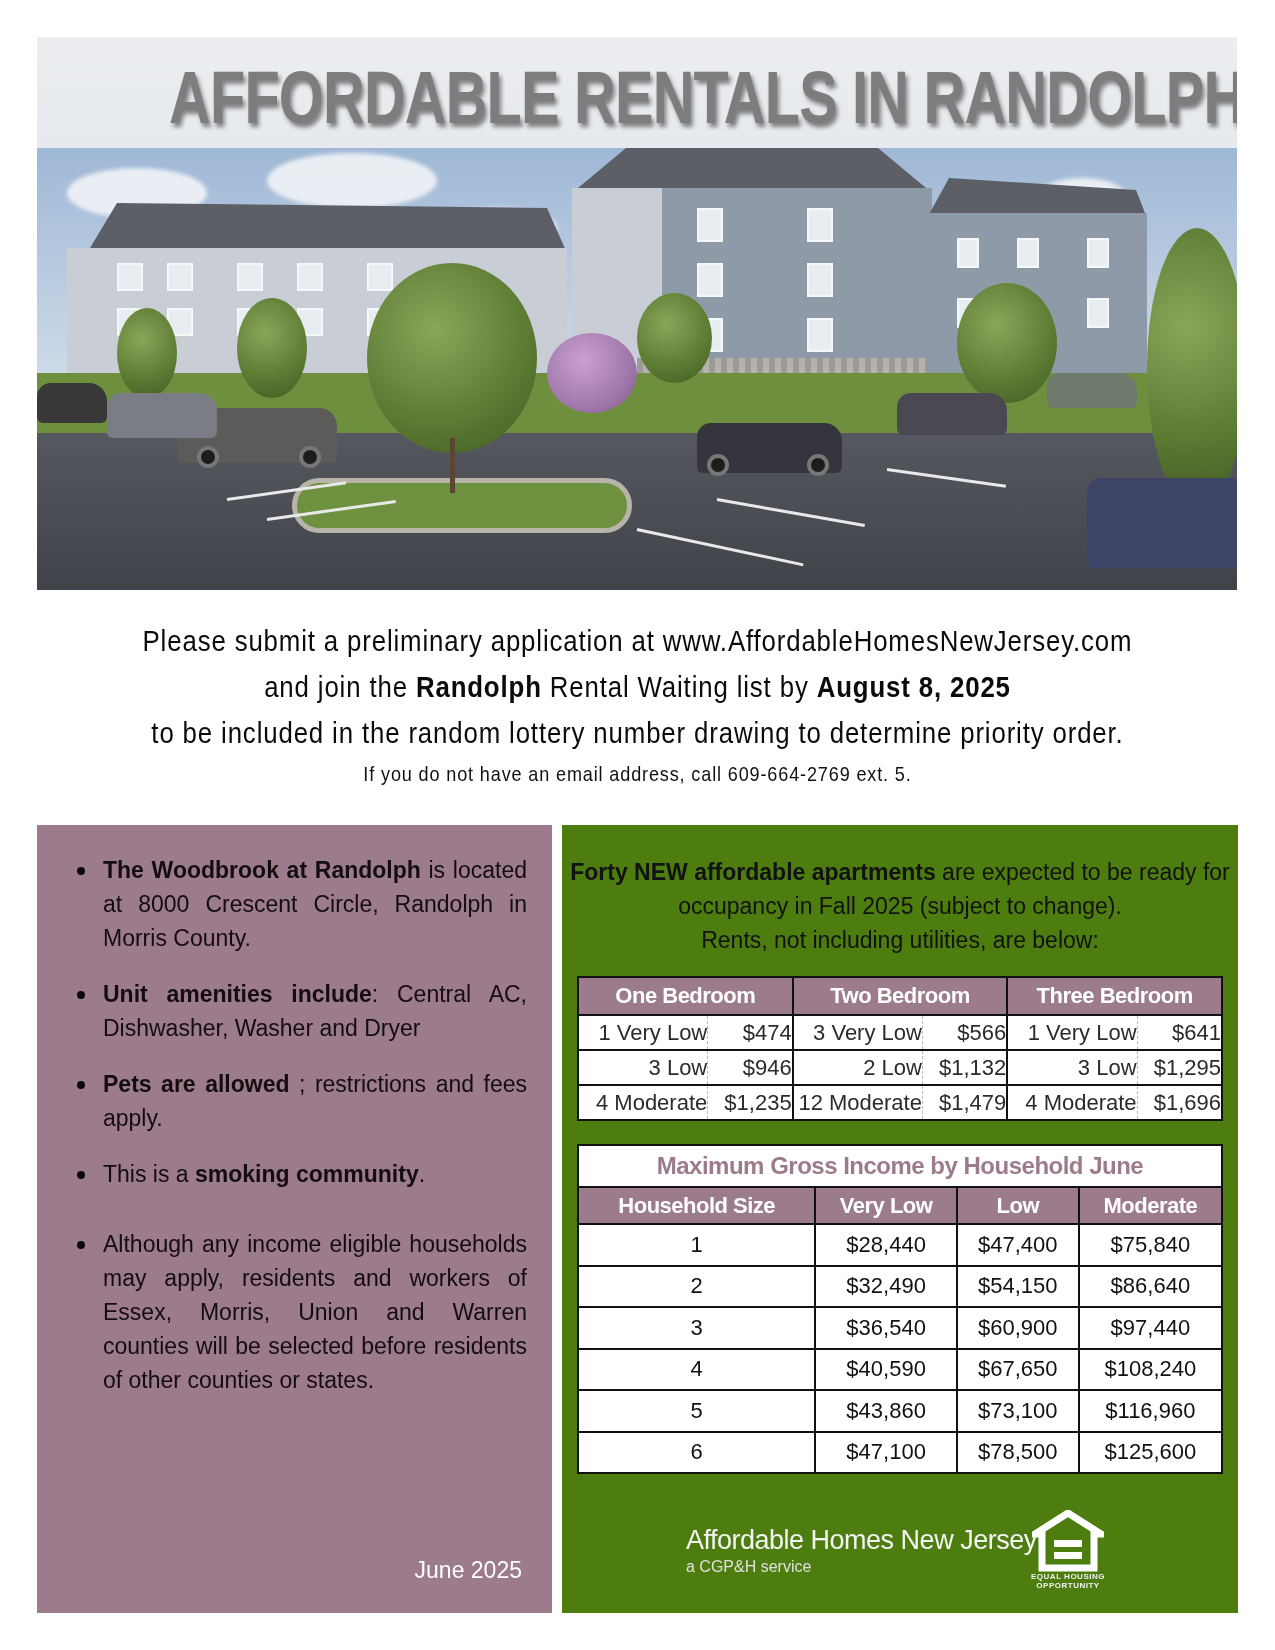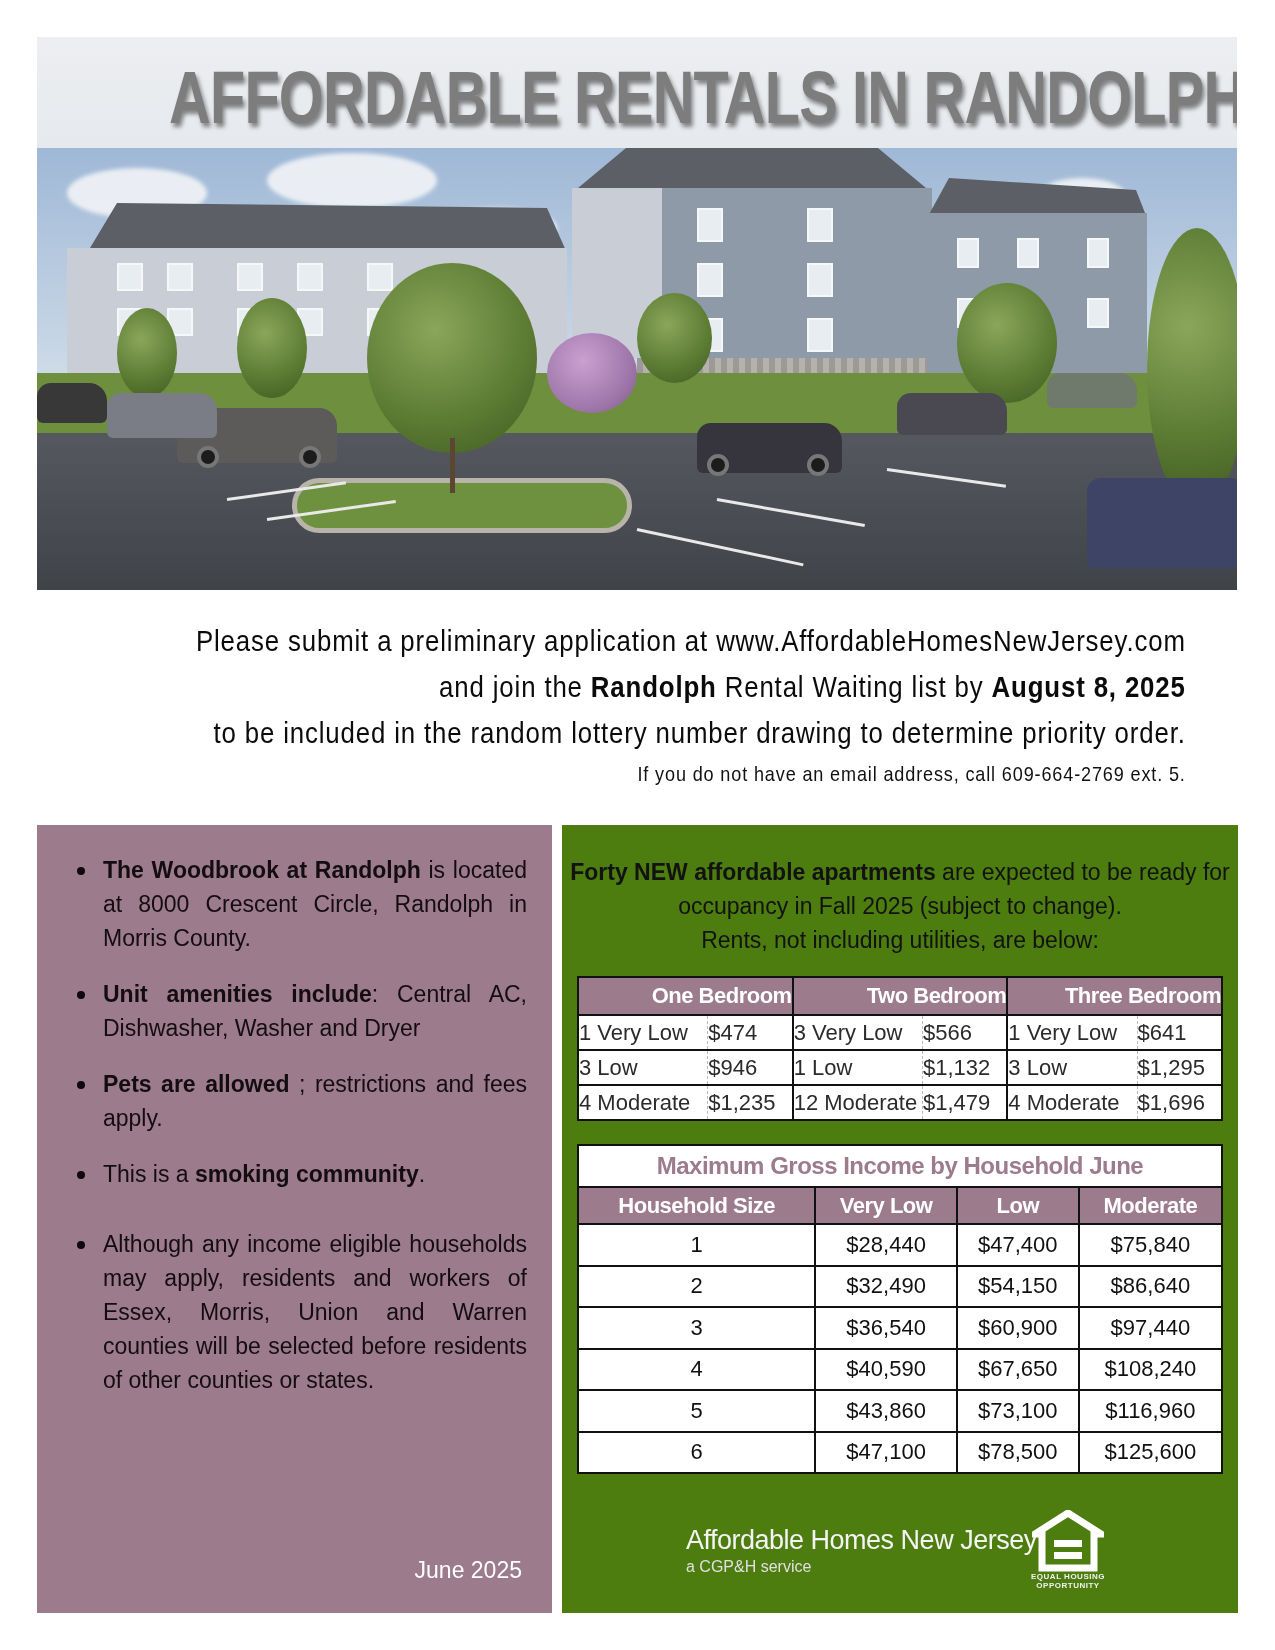--- a/index.html
+++ b/index.html
@@ -28,42 +28,42 @@
   .asphalt { position: absolute; background: linear-gradient(180deg,#55585e 0%, #3f4247 100%); }
   .tree { position: absolute; border-radius: 50%; background: radial-gradient(circle at 40% 35%, #8aa65a 0%, #5e7d34 55%, #3f5a22 100%); }
   .tree.purple { background: radial-gradient(circle at 40% 35%, #c9a0cf 0%, #a279ad 60%, #7e5a89 100%); }
   .trunk { position: absolute; background: #5a4632; width: 5px; }
   .car { position: absolute; border-radius: 14px 18px 6px 6px; }
   .wheel { position: absolute; width: 22px; height: 22px; border-radius: 50%; background: #1c1c1c; border: 4px solid #777; }
   .stripe { position: absolute; height: 3px; background: #e9e9e9; transform-origin: left center; }
   .island { position: absolute; background: #6e9140; border: 5px solid #b9b4aa; border-radius: 60px 60px 60px 60px; }
 
   
-  .intro { position: absolute; left: 0; top: 618px; width: 1275px; text-align: right; }
+  .intro { position: absolute; left: 0; top: 618px; width: 1275px; text-align: center; }
   .intro .line { font-size: 30px; line-height: 46px; letter-spacing: 1px; color: #0b0b0b; transform: scaleX(0.86); transform-origin: center; white-space: nowrap; }
   .intro .line b { font-weight: 700; }
   .intro .small { font-size: 21px; line-height: 36px; letter-spacing: 1px; transform: scaleX(0.86); transform-origin: center; white-space: nowrap; }
 
   
   .left-panel { position: absolute; left: 37px; top: 825px; width: 515px; height: 788px; background: #9c7b8c; }
   .bullets { position: absolute; left: 40px; top: 28px; width: 450px; }
   .bullet { position: relative; padding-left: 26px; font-size: 23px; line-height: 34px; text-align: justify; color: #140d10; margin-bottom: 22px; }
   .bullet::before { content: ""; position: absolute; left: 0; top: 14px; width: 8px; height: 8px; border-radius: 50%; background: #0e0a0c; }
   .bullet b { font-weight: 700; }
   .date { position: absolute; right: 30px; top: 710px; font-size: 23px; color: #ffffff; margin-top: 22px; }
 
   
   .right-panel { position: absolute; left: 562px; top: 825px; width: 676px; height: 788px; background: #4d7c0f; }
   .rp-intro { position: absolute; left: 0; right: 0; top: 30px; text-align: center; font-size: 23px; line-height: 34px; color: #121212; }
   .rp-intro b { font-weight: 700; }
 
   table { border-collapse: collapse; }
   .rent-table { position: absolute; left: 15px; top: 151px; width: 646px; background: #fff; border: 2px solid #111; }
-  .rent-table th { background: #9c7b8c; color: #fff; font-size: 22px; font-weight: 700; height: 38px; border: 2px solid #111; letter-spacing: -0.5px; text-align: right; }
-  .rent-table td { font-size: 22px; height: 35px; text-align: left; color: #2b2b2b; border-top: 2px solid #111; border-bottom: 2px solid #111; }
+  .rent-table th { background: #9c7b8c; color: #fff; font-size: 22px; font-weight: 700; height: 38px; border: 2px solid #111; letter-spacing: -0.5px; }
+  .rent-table td { font-size: 22px; height: 35px; text-align: right; color: #2b2b2b; border-top: 2px solid #111; border-bottom: 2px solid #111; }
   .rent-table td.lbl { border-left: 2px solid #111; border-right: 1px dashed #bbb; width: 130px; }
   .rent-table td.amt { border-right: 2px solid #111; width: 85px; }
 
   .income-table { position: absolute; left: 15px; top: 319px; width: 646px; background: #fff; border: 2px solid #111; }
   .income-table .caption-cell { background: #fff; color: #9c7b8c; font-size: 24px; font-weight: 700; height: 42px; text-align: center; border: 2px solid #111; letter-spacing: -0.5px; }
   .income-table th { background: #9c7b8c; color: #fff; font-size: 22px; font-weight: 700; height: 37px; border: 2px solid #111; letter-spacing: -0.5px; }
   .income-table td { font-size: 22px; height: 41.5px; text-align: center; color: #111; border: 2px solid #111; }
 
   .brand { position: absolute; left: 124px; top: 700px; color: #f4f4f4; }
   .brand-name { font-size: 27px; letter-spacing: -0.5px; }
@@ -193,21 +193,21 @@
         <td class="lbl">1 Very Low</td>
         <td class="amt">$474</td>
         <td class="lbl">3 Very Low</td>
         <td class="amt">$566</td>
         <td class="lbl">1 Very Low</td>
         <td class="amt">$641</td>
       </tr>
       <tr>
         <td class="lbl">3 Low</td>
         <td class="amt">$946</td>
-        <td class="lbl">1 Low</td>
+        <td class="lbl">2 Low</td>
         <td class="amt">$1,132</td>
         <td class="lbl">3 Low</td>
         <td class="amt">$1,295</td>
       </tr>
       <tr>
         <td class="lbl">4 Moderate</td>
         <td class="amt">$1,235</td>
         <td class="lbl">12 Moderate</td>
         <td class="amt">$1,479</td>
         <td class="lbl">4  Moderate</td>

